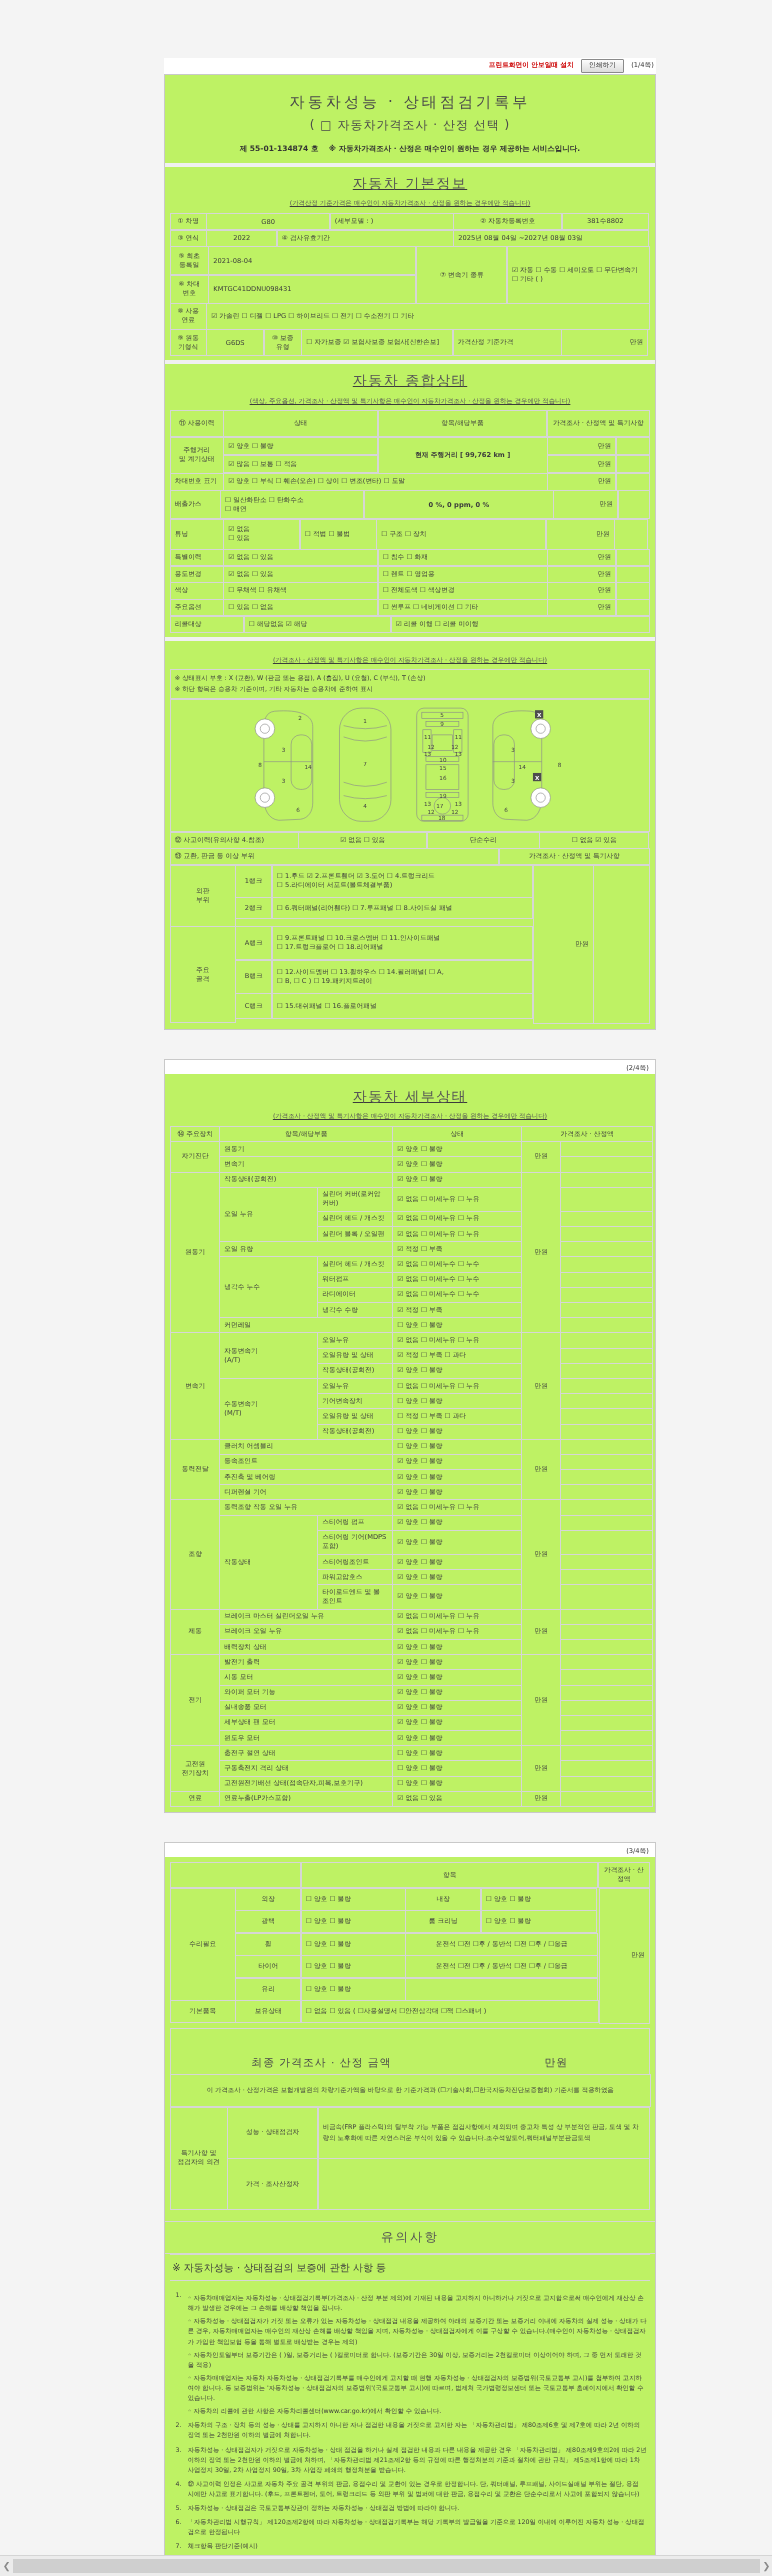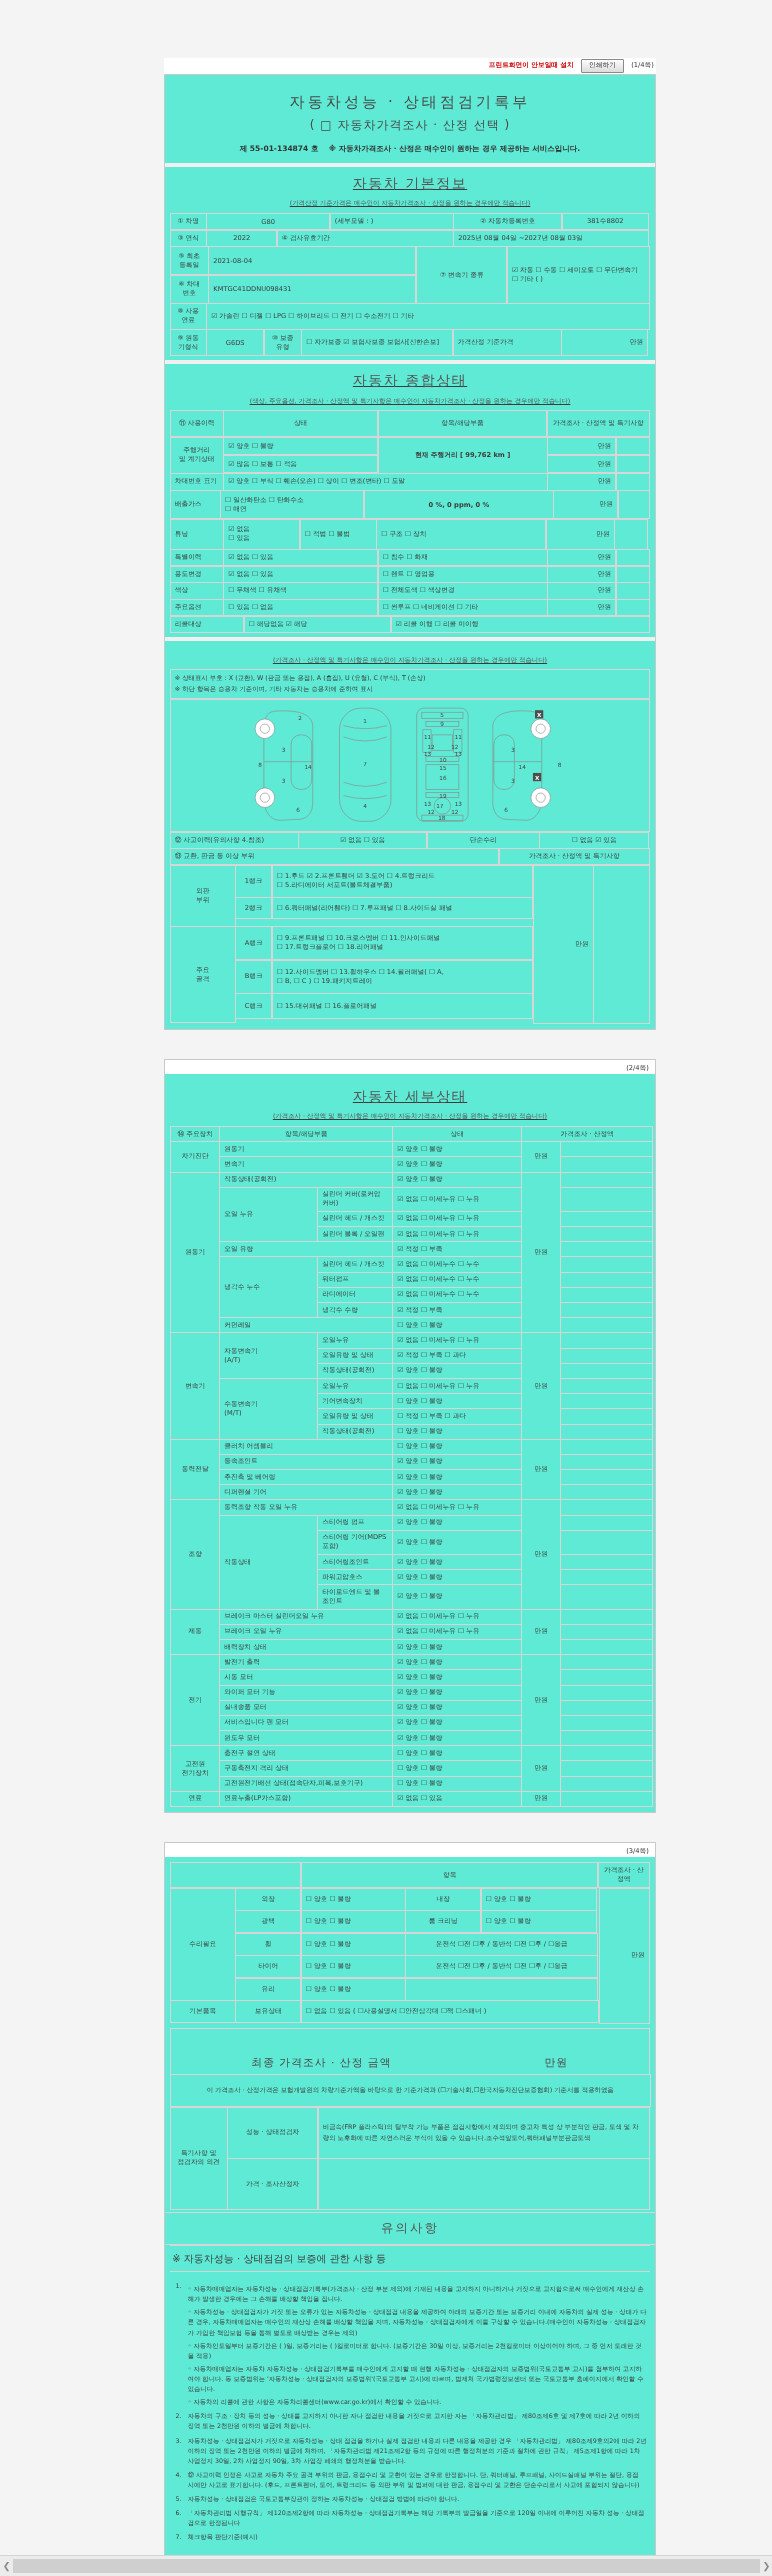--- a/index.html
+++ b/index.html
@@ -6,21 +6,21 @@
   body{width:773px;height:2576px;overflow:hidden;background:#f4f4f4;
        font-family:"DejaVu Sans","Liberation Sans",sans-serif;color:#3c3c3c;}
   .stage{position:relative;width:773px;height:2576px;}
   .col{position:absolute;left:164px;top:0;width:492px;}
   
   .toolbar{margin-top:58px;height:15.5px;background:#fff;display:flex;align-items:center;justify-content:flex-end;gap:7.2px;padding:0 2.1px;}
   .redhint{color:#c00;font-weight:bold;font-size:6.7px;}
   .printbtn{font-size:6.7px;color:#222;border:0.5px solid #8a8a8a;border-radius:1px;background:linear-gradient(#fdfdfd,#dcdcdc);padding:1.5px 7.2px;cursor:pointer;}
   .pmark{font-size:6.7px;color:#333;}
   
-  .page{background:#5eead4;border:0.5px solid #c9c9c9;padding:5.2px;}
+  .page{background:#bef264;border:0.5px solid #c9c9c9;padding:5.2px;}
   .pagebreak{margin-top:29px;background:#fff;border:0.5px solid #c9c9c9;border-bottom:none;padding:4.1px 6.2px 1px;text-align:right;font-size:6.7px;color:#333;}
   .pb ~ .page{border-top:none;}
   .shead{text-align:center;padding:8.2px 3.1px 5.2px;text-decoration:underline;}
   .shead .t1{font-size:14px;color:#555;letter-spacing:1.5px;}
   .shead .t2{font-size:6.4px;color:#555;margin-top:6.2px;}
   .gap{height:4.1px;background:#f0f0f0;margin:0 -5.2px;}
   
   .dochead{text-align:center;padding:13.4px 0 9.3px;}
   .dochead .dt{font-size:15px;letter-spacing:3.1px;color:#4a4a4a;}
   .dochead .ds{font-size:12px;letter-spacing:1px;color:#4a4a4a;margin-top:5.2px;}
@@ -591,21 +591,21 @@
               <td colspan="2">와이퍼 모터 기능</td>
               <td>☑  양호   ☐  불량</td>
               <td></td>
             </tr>
       <tr>
               <td colspan="2">실내송풍 모터</td>
               <td>☑  양호   ☐  불량</td>
               <td></td>
             </tr>
       <tr>
-              <td colspan="2">서비스입니다 팬 모터</td>
+              <td colspan="2">세부상태 팬 모터</td>
               <td>☑  양호   ☐  불량</td>
               <td></td>
             </tr>
       <tr>
               <td colspan="2">윈도우 모터</td>
               <td>☑  양호   ☐  불량</td>
               <td></td>
             </tr>
       <tr>
               <td class="c pl" rowspan="3">고전원
@@ -713,21 +713,21 @@
           <div class="frow">
             <div class="fc ct" style="width:91px;min-height:52px">가격 · 조사산정자</div>
             <div class="fc" style="width:332px">
                   <span></span>
                 </div>
           </div>
         </div>
       </div>
     </div>
 
-    <div class="band" style="margin-top:2px"><span>유의사항</span></div>
+    <div class="band" style="margin-top:11px"><span>유의사항</span></div>
     <div class="ntitle">※ 자동차성능 · 상태점검의 보증에 관한 사항 등</div>
     <div class="nblock">
       <div class="nitem">
             <span class="nnum">1.</span>
             <div style="flex:1">
         <div class="nsub" style="margin-left:0">
                 <span style="flex:1">◦ 자동차매매업자는 자동차성능 · 상태점검기록부(가격조사 · 산정 부분 제외)에 기재된 내용을 고지하지 아니하거나 거짓으로 고지함으로써 매수인에게 재산상 손해가 발생한 경우에는 그 손해를 배상할 책임을 집니다.</span>
               </div>
         <div class="nsub" style="margin-left:0">
                 <span style="flex:1">◦ 자동차성능 · 상태점검자가 거짓 또는 오류가 있는 자동차성능 · 상태점검 내용을 제공하여 아래의 보증기간 또는 보증거리 이내에 자동차의 실제 성능 · 상태가 다른 경우, 자동차매매업자는 매수인의 재산상 손해를 배상할 책임을 지며, 자동차성능 · 상태점검자에게 이를 구상할 수 있습니다.(매수인이 자동차성능 · 상태점검자가 가입한 책임보험 등을 통해 별도로 배상받는 경우는 제외)</span>

